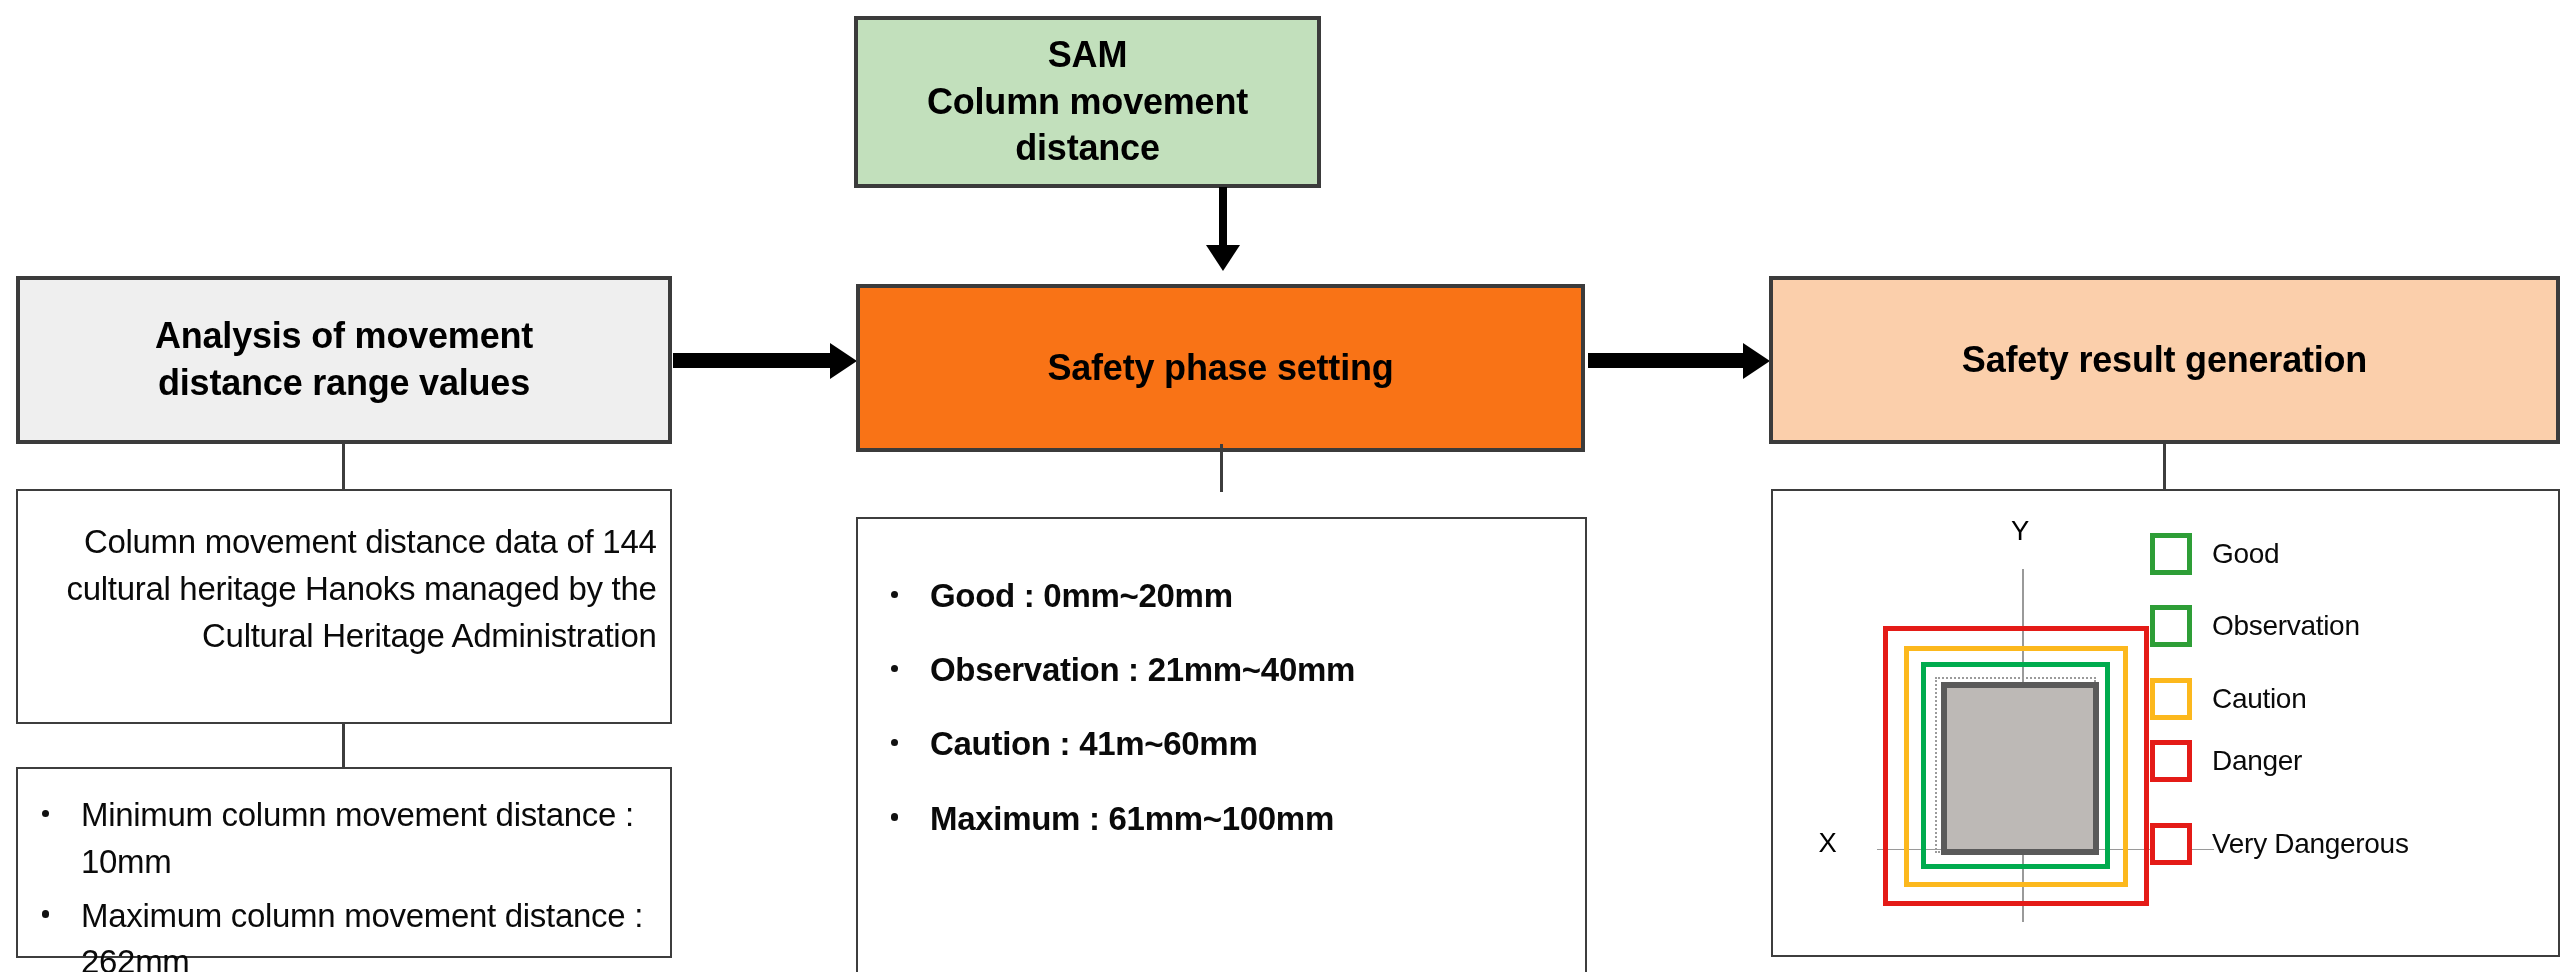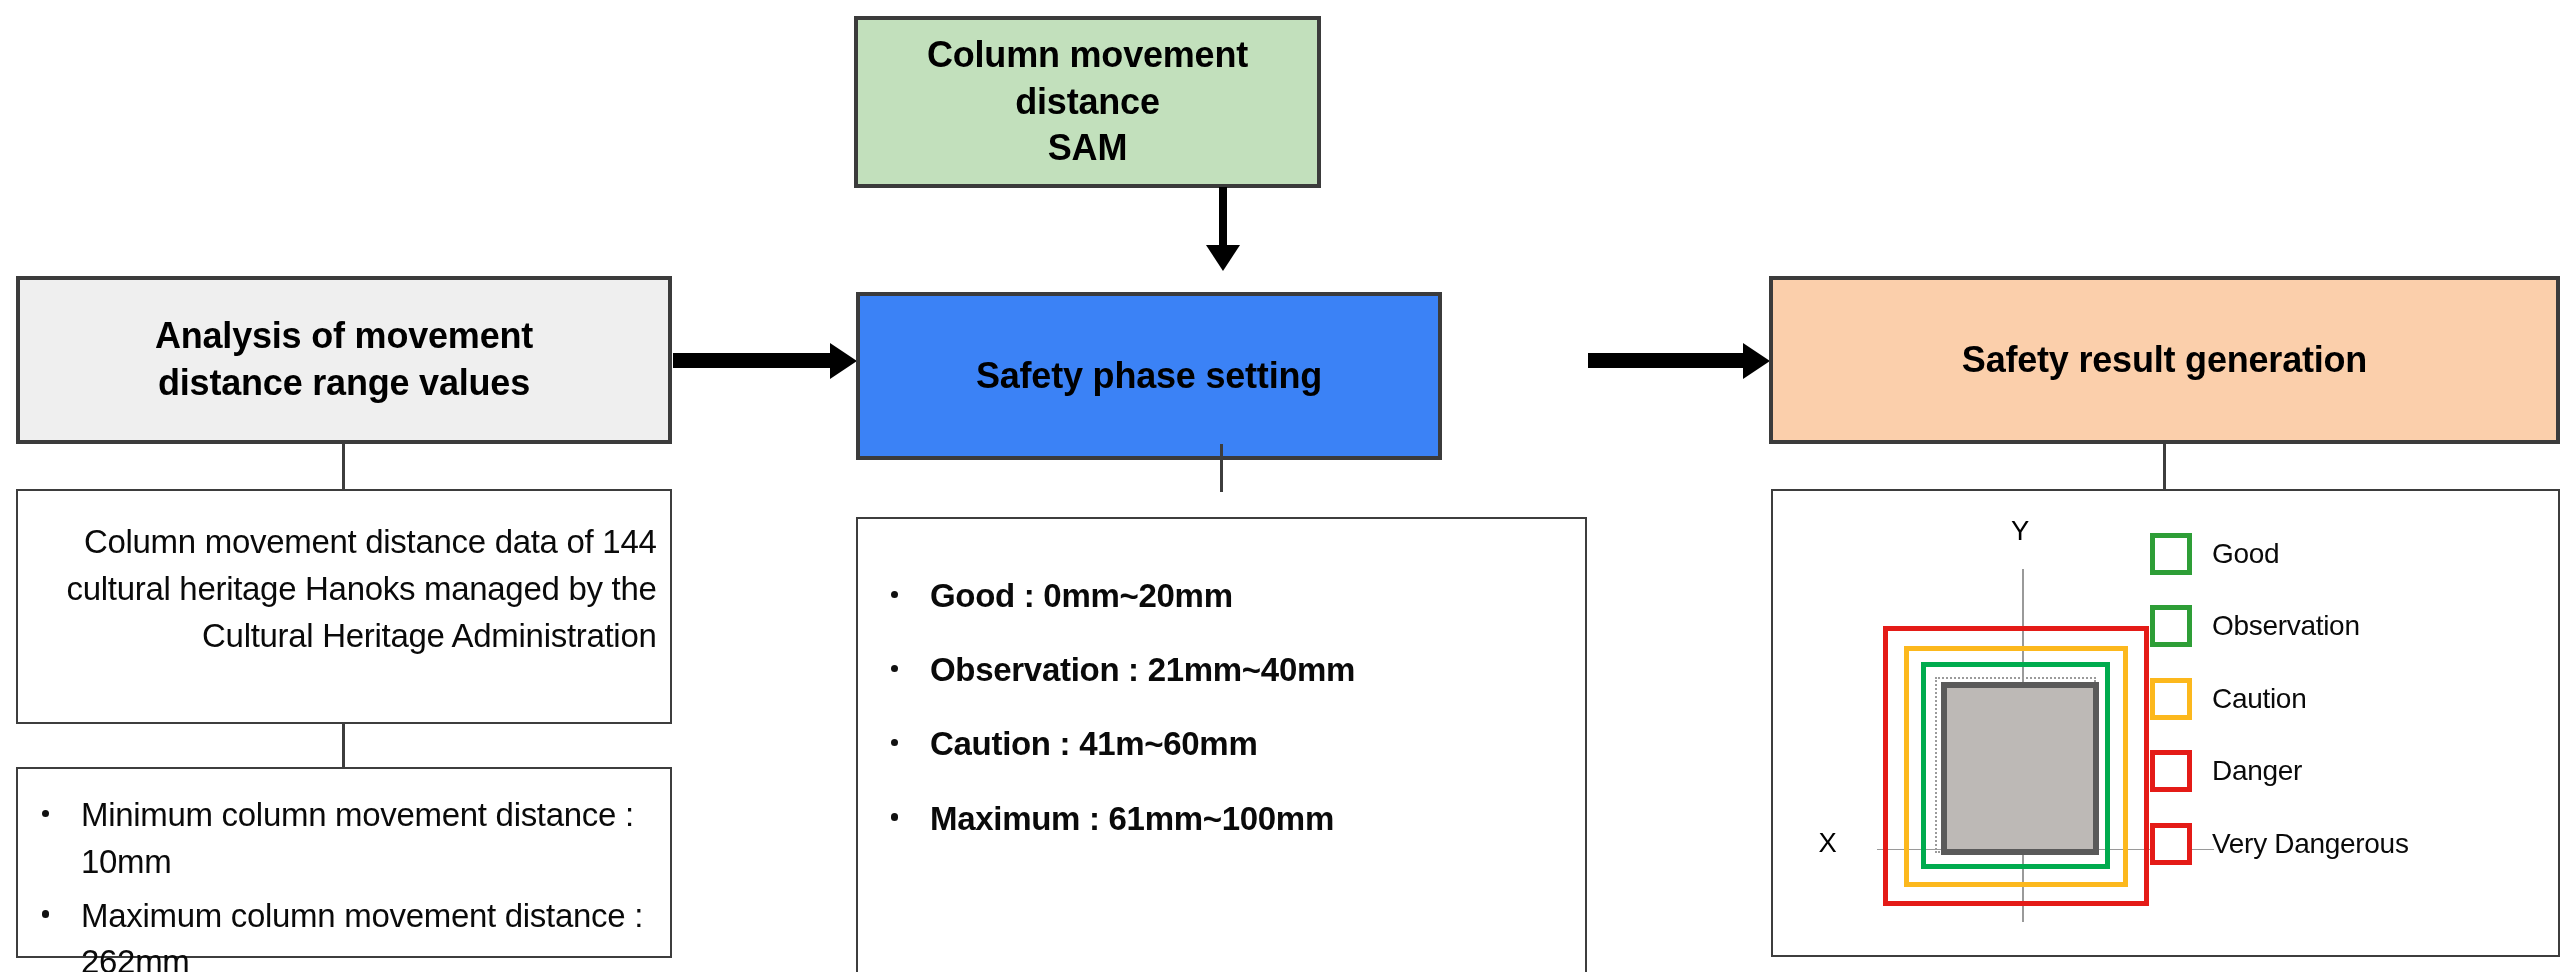--- a/index.html
+++ b/index.html
@@ -135,22 +135,22 @@
     letter-spacing:-0.3px;
   }
 </style>
 </head>
 <body>
 
 <div id="canvas">
 
   <div class="hdr-box" style="left:854px;top:16px;width:467px;height:172px;background:#c2e0bc;font-size:36px;">
     <div>
+      <div>SAM</div>
       <div>Column movement distance</div>
-      <div>SAM</div>
     </div>
   </div>
 
   <div class="arrow-v" style="left:1219px;top:187px;height:61px;">
     <div class="head"></div>
   </div>
 
   <div class="hdr-box" style="left:16px;top:276px;width:656px;height:168px;background:#efefef;font-size:36px;">
     <div>
       <div>Analysis of movement</div>
@@ -174,21 +174,21 @@
       <li>
         <span>Maximum column movement distance : 262mm</span>
       </li>
     </ul>
   </div>
 
   <div class="arrow-h" style="left:673px;top:353px;width:158px;">
     <div class="head"></div>
   </div>
 
-  <div class="hdr-box" style="left:856px;top:292px;width:586px;height:168px;background:#3b82f6;font-size:36px;">
+  <div class="hdr-box" style="left:856px;top:284px;width:729px;height:168px;background:#f97316;font-size:36px;">
     <div>Safety phase setting</div>
   </div>
 
   <div class="vline" style="left:1220px;top:444px;height:48px;"></div>
 
   <div class="plain-box" style="left:856px;top:517px;width:731px;height:516px;font-weight:bold;">
     <ul class="bullets spaced" style="left:22px;top:54px;width:689px;">
       <li>
         <span>Good : 0mm~20mm</span>
       </li>
@@ -242,21 +242,21 @@
       <div class="legend-row" style="left:0px;top:86px;">
         <span class="swatch" style="border:5.3px solid #2e9e37;"></span>
         <span class="legend-label">Observation</span>
       </div>
 
       <div class="legend-row" style="left:0px;top:159px;">
         <span class="swatch" style="border:5.3px solid #fcb81d;"></span>
         <span class="legend-label">Caution</span>
       </div>
 
-      <div class="legend-row" style="left:0px;top:231px;">
+      <div class="legend-row" style="left:0px;top:221px;">
         <span class="swatch" style="border:5.3px solid #e41b17;"></span>
         <span class="legend-label">Danger</span>
       </div>
 
       <div class="legend-row" style="left:0px;top:304px;">
         <span class="swatch" style="border:5.3px solid #e41b17;"></span>
         <span class="legend-label">Very Dangerous</span>
       </div>
 
     </div>

